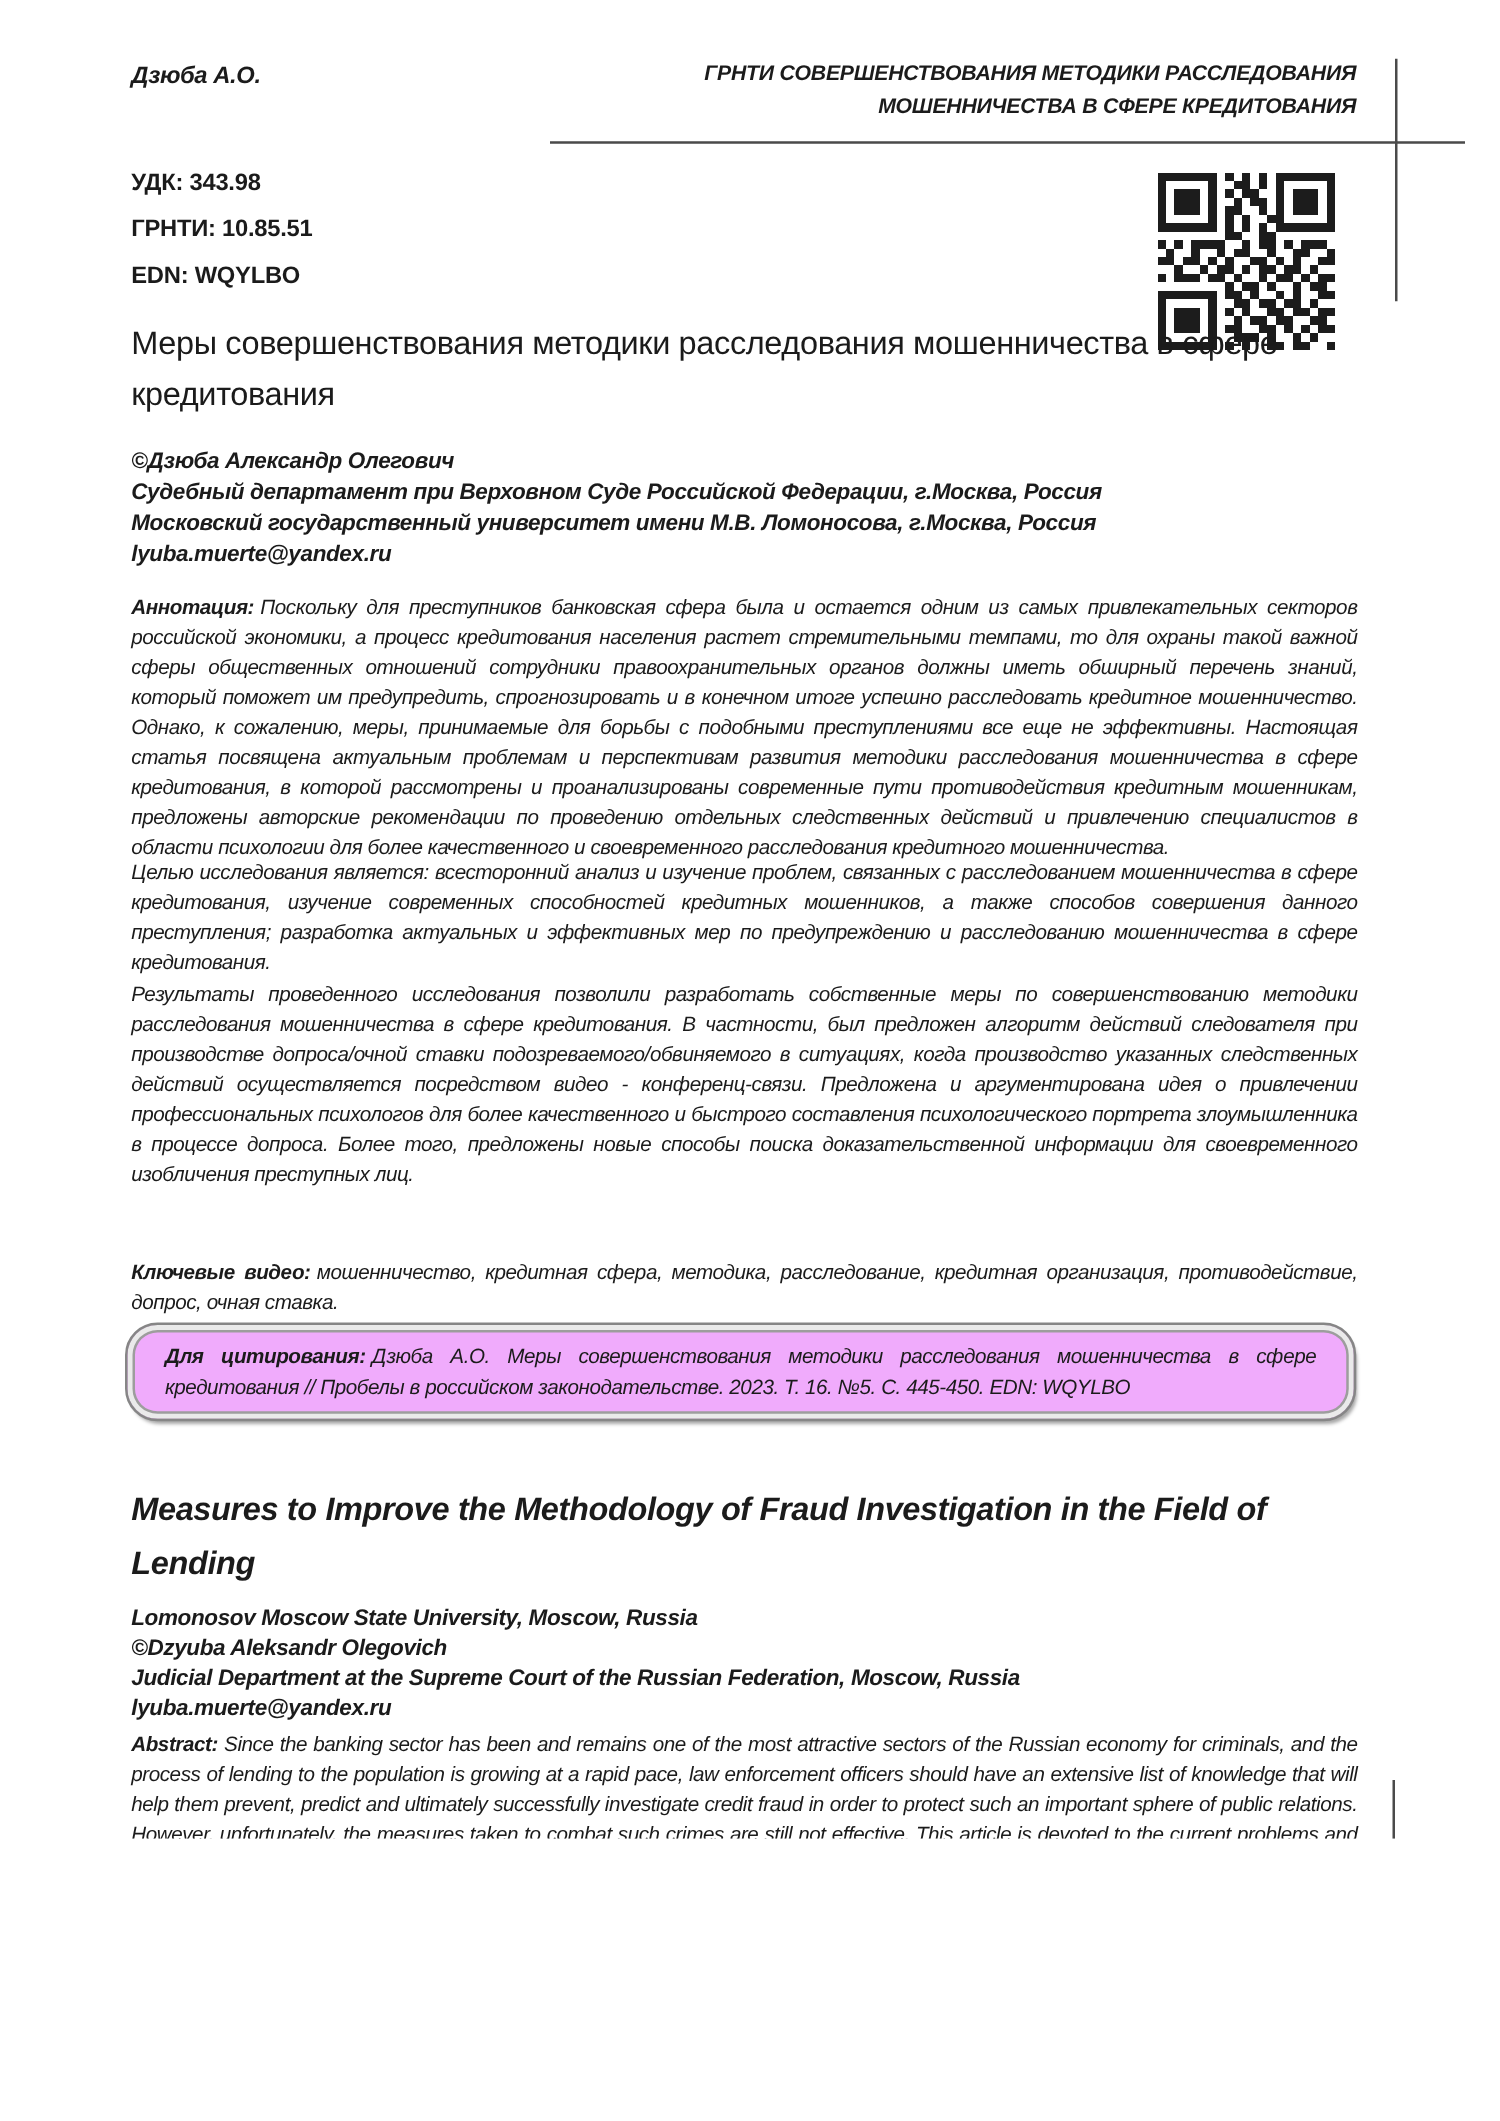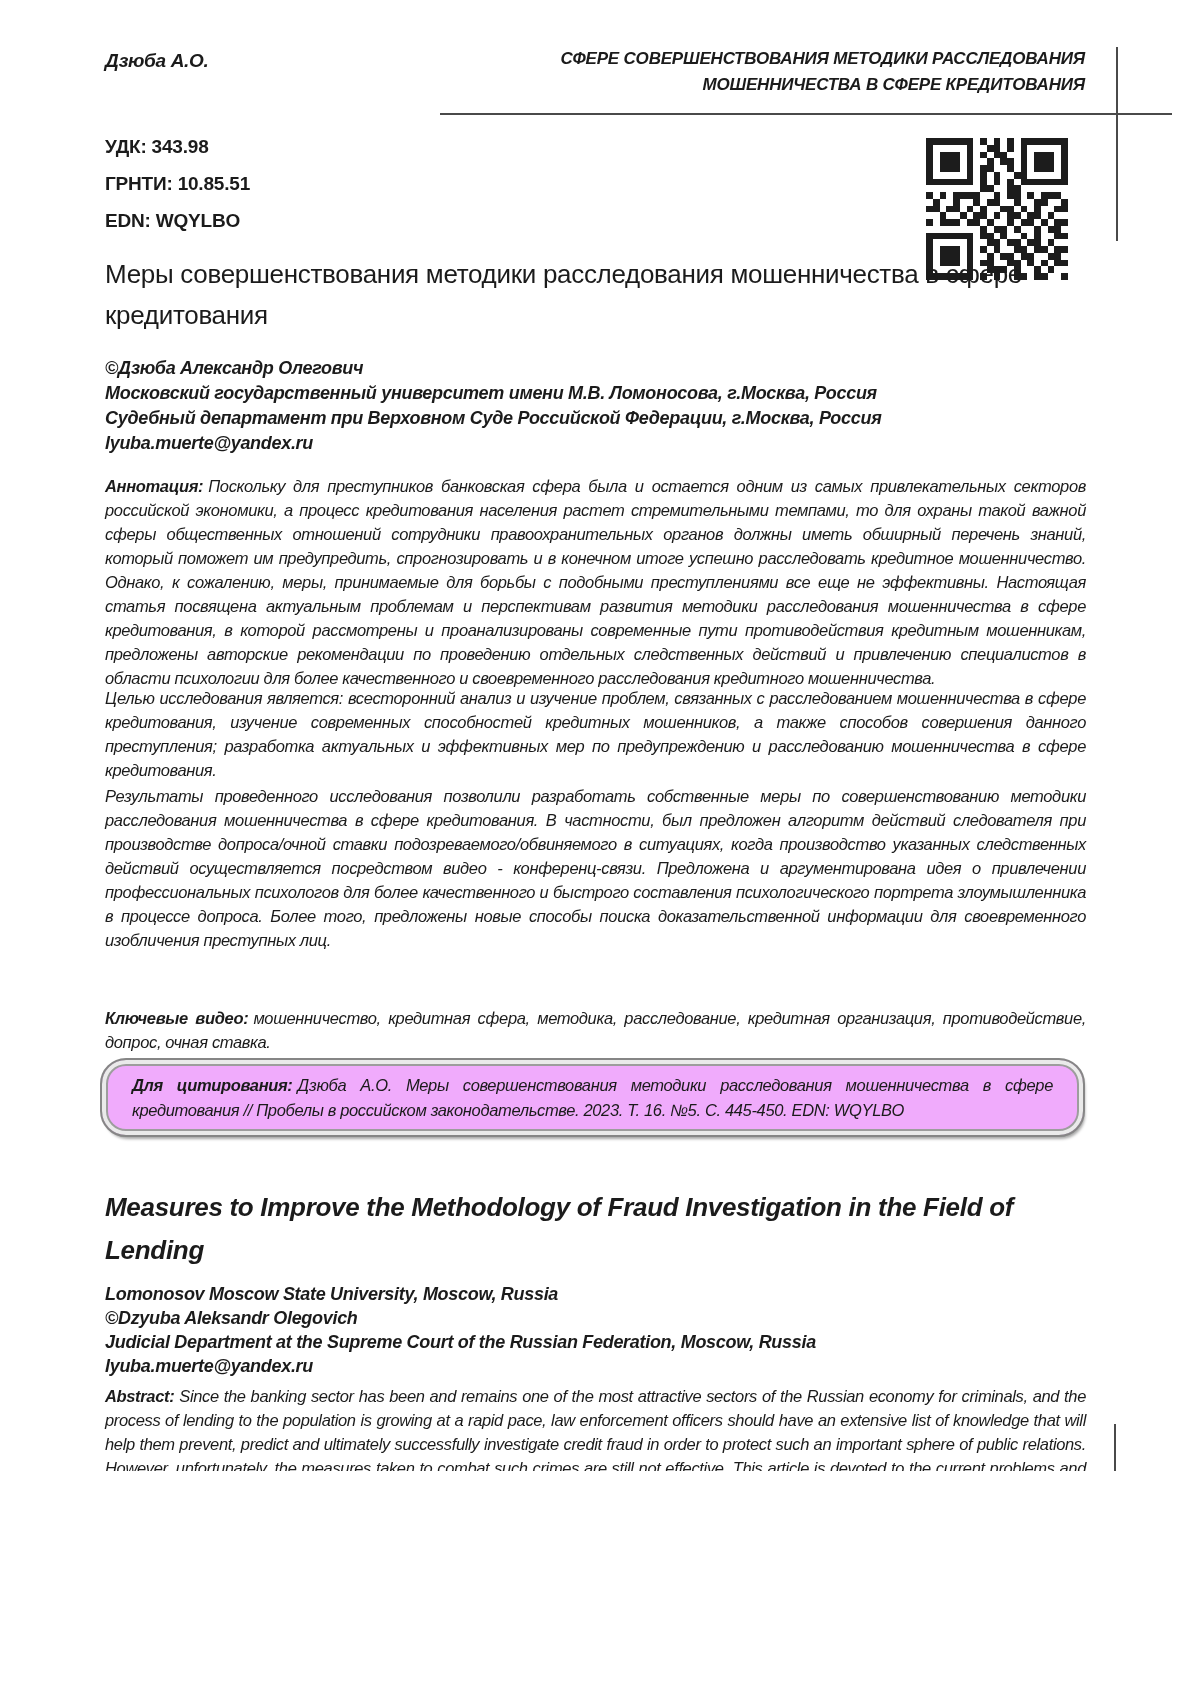--- a/index.html
+++ b/index.html
@@ -88,21 +88,21 @@
   .f-volume      { left: 448px; top: 1592px; }
   .f-right       { right: 110px; top: 1592px; display: flex; gap: 26px; }
 </style>
 </head>
 <body>
 
 <div class="page">
 
   <div class="running-author">Дзюба А.О.</div>
   <div class="running-title">
-    <div>СФЕРЕ СОВЕРШЕНСТВОВАНИЯ МЕТОДИКИ РАССЛЕДОВАНИЯ</div>
+    <div>ГРНТИ СОВЕРШЕНСТВОВАНИЯ МЕТОДИКИ РАССЛЕДОВАНИЯ</div>
     <div>МОШЕННИЧЕСТВА В СФЕРЕ КРЕДИТОВАНИЯ</div>
   </div>
   <div class="rule" style="left:440px; top:113px; width:732px; height:2px;"></div>
   <div class="rule" style="left:1116px; top:47px; width:2px; height:194px;"></div>
 
   <div class="meta">
     <div>УДК: 343.98</div>
     <div>ГРНТИ: 10.85.51</div>
     <div>EDN: WQYLBO</div>
   </div>
@@ -347,22 +347,22 @@
         <rect x="16" y="20" width="1" height="1"></rect>
         <rect x="17" y="20" width="1" height="1"></rect>
         <rect x="20" y="20" width="1" height="1"></rect>
       </svg>
   </div>
 
   <h1 class="ru-title" style="margin:0;">Меры совершенствования методики расследования мошенничества в сфере кредитования</h1>
 
   <div class="authors ru-authors">
     <div>©Дзюба Александр Олегович</div>
+    <div>Судебный департамент при Верховном Суде Российской Федерации, г.Москва, Россия</div>
     <div>Московский государственный университет имени М.В. Ломоносова, г.Москва, Россия</div>
-    <div>Судебный департамент при Верховном Суде Российской Федерации, г.Москва, Россия</div>
     <div>lyuba.muerte@yandex.ru</div>
   </div>
 
   <p class="body-par p-annotation" style="margin:0;">
     <span class="lead">Аннотация:</span><span>Поскольку для преступников банковская сфера была и остается одним из самых привлекательных секторов российской экономики, а процесс кредитования населения растет стремительными темпами, то для охраны такой важной сферы общественных отношений сотрудники правоохранительных органов должны иметь обширный перечень знаний, который поможет им предупредить, спрогнозировать и в конечном итоге успешно расследовать кредитное мошенничество. Однако, к сожалению, меры, принимаемые для борьбы с подобными преступлениями все еще не эффективны. Настоящая статья посвящена актуальным проблемам и перспективам развития методики расследования мошенничества в сфере кредитования, в которой рассмотрены и проанализированы современные пути противодействия кредитным мошенникам, предложены авторские рекомендации по проведению отдельных следственных действий и привлечению специалистов в области психологии для более качественного и своевременного расследования кредитного мошенничества.</span>
   </p>
 
   <p class="body-par p-goal" style="margin:0;">
     <span>Целью исследования является: всесторонний анализ и изучение проблем, связанных с расследованием мошенничества в сфере кредитования, изучение современных способностей кредитных мошенников, а также способов совершения данного преступления; разработка актуальных и эффективных мер по предупреждению и расследованию мошенничества в сфере кредитования.</span>
   </p>

